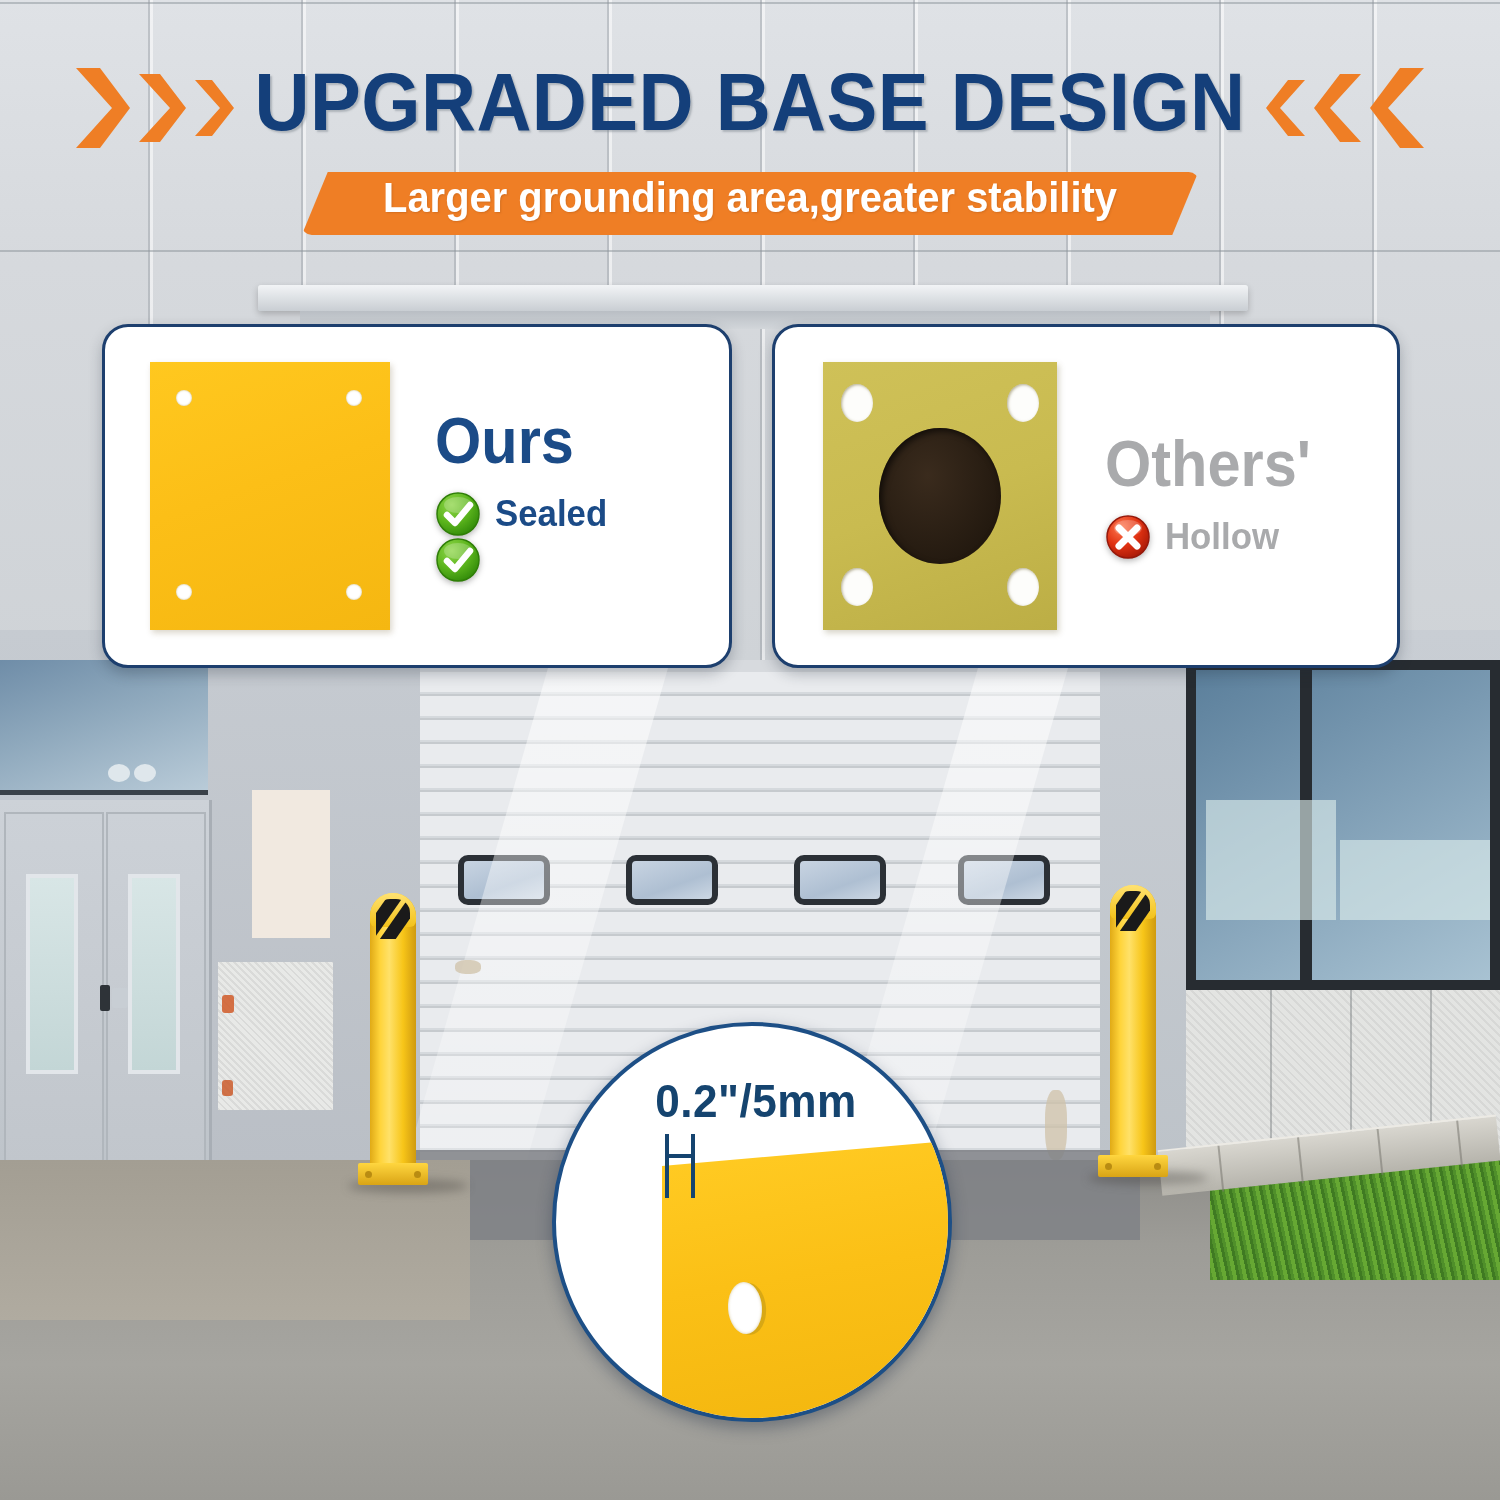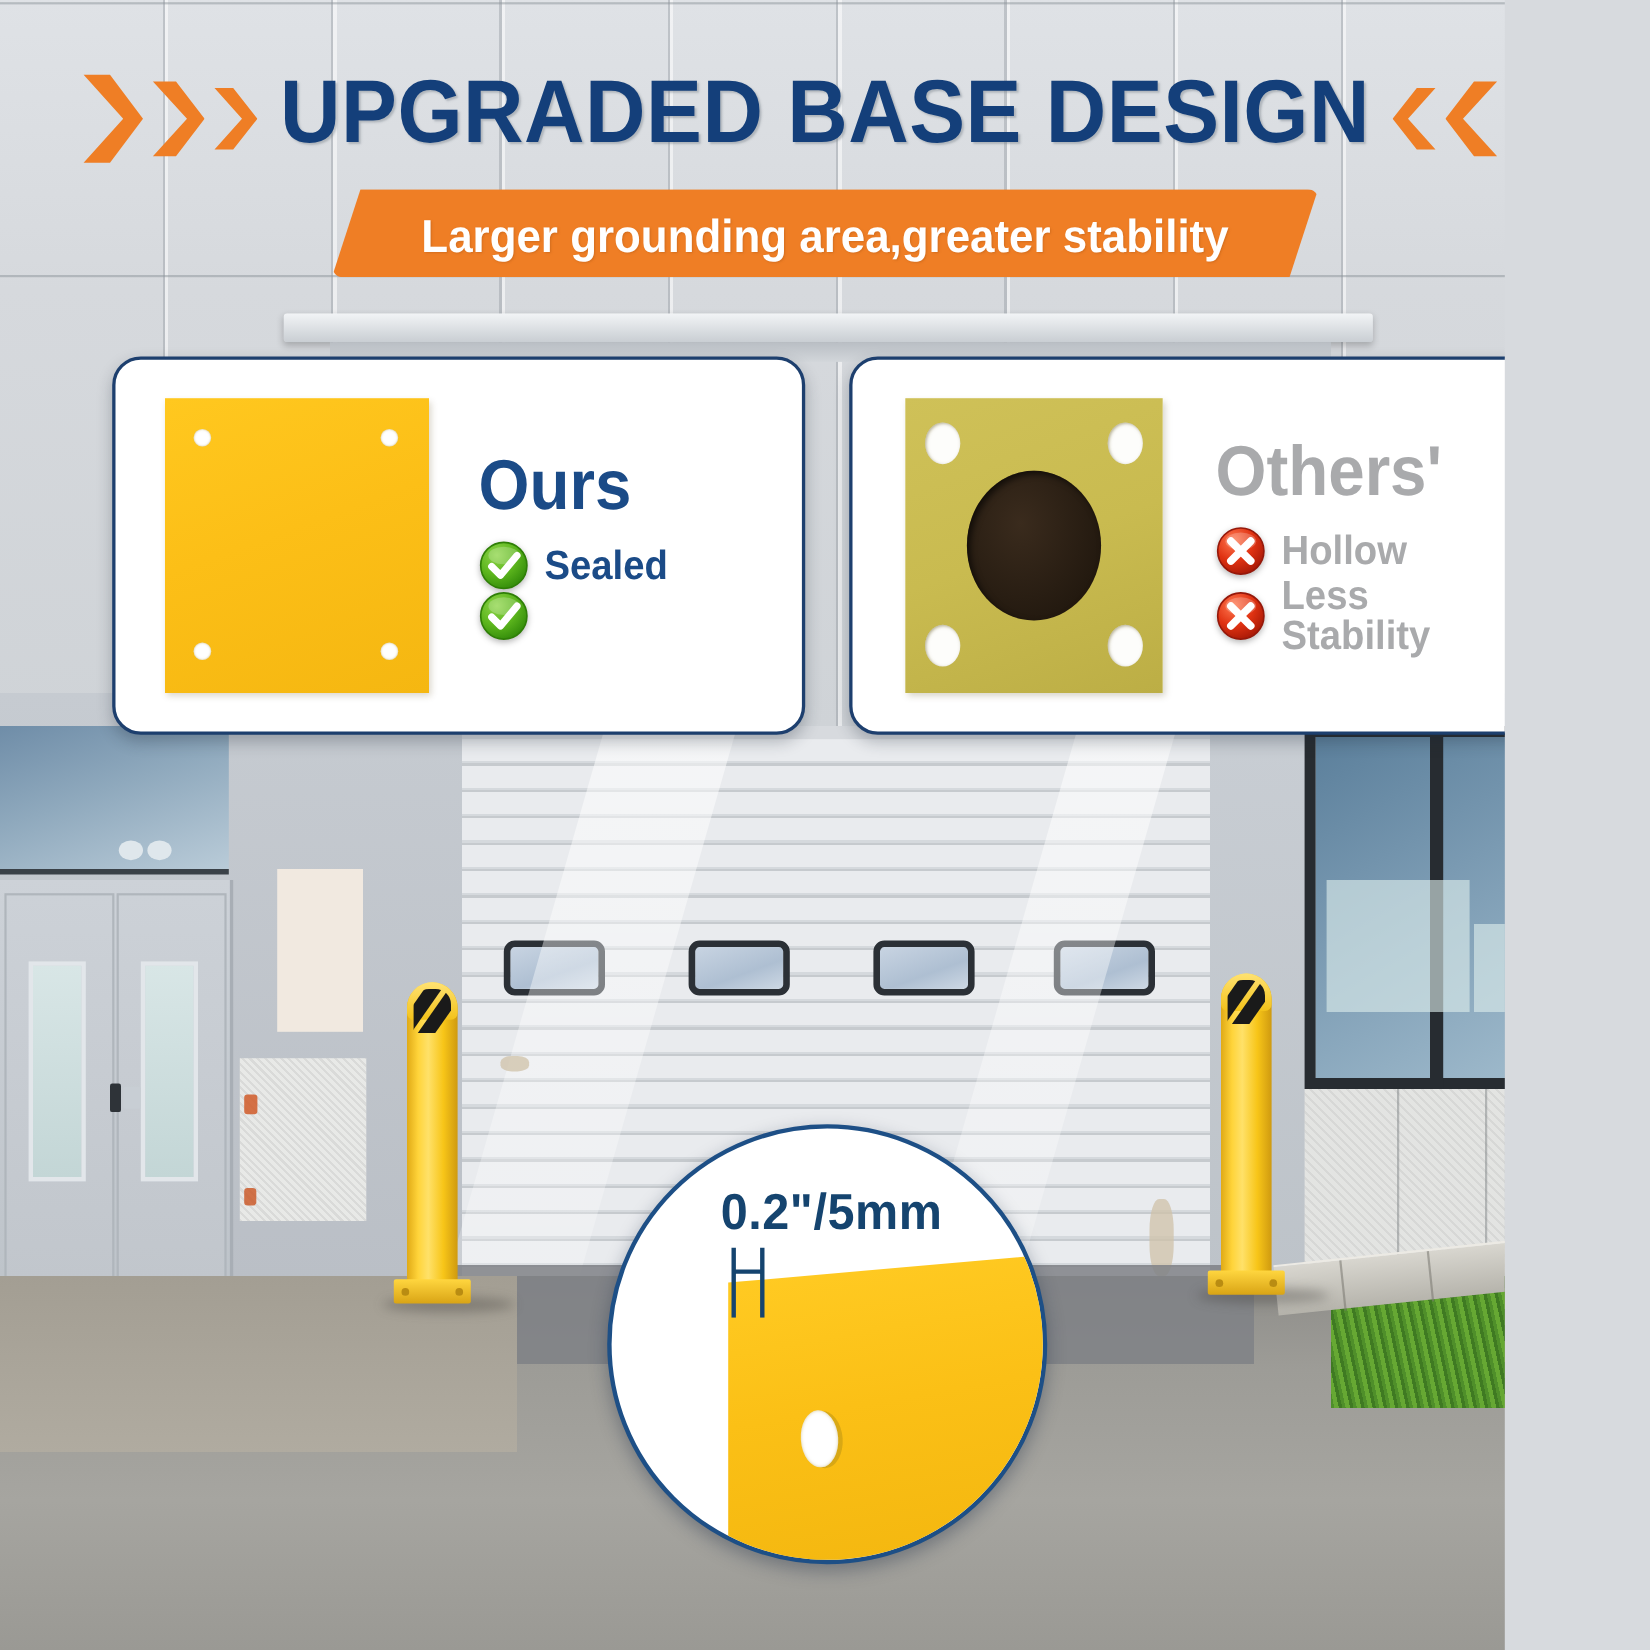--- a/index.html
+++ b/index.html
@@ -1,21 +1,21 @@
 <!DOCTYPE html>
 <html><head>
 <meta charset="utf-8">
 <style>
   * { margin:0; padding:0; box-sizing:border-box; }
   body {
     width:1500px; height:1500px; overflow:hidden;
     font-family:"Liberation Sans", sans-serif;
     background:#d7dade;
   }
-  .stage { position:relative; width:1368px; height:1500px; overflow:hidden; }
+  .stage { position:relative; width:1500px; height:1500px; overflow:hidden; }
 
   
   .photo { position:absolute; inset:0; overflow:hidden; }
 
   
   .wall-top {
     position:absolute; left:0; top:0; width:1500px; height:660px;
     background:
       linear-gradient(180deg,#dfe2e6 0%,#d6d9dd 40%,#cfd3d7 100%);
   }
@@ -224,21 +224,21 @@
     position:absolute; left:0; top:62px; width:1500px; text-align:center;
     font-size:81px; font-weight:bold; color:#143f7a;
     letter-spacing:0.5px; line-height:1;
     font-family:"Liberation Sans", sans-serif;
     transform:scaleX(0.94); transform-origin:center;
     text-shadow:2px 2px 2px rgba(120,128,138,0.45);
   }
   .subbanner {
     position:absolute; left:50%; top:172px; transform:translateX(-50%);
     background:#ef7e25;
-    padding:19px 62px 13px 62px;
+    padding:2px 62px 13px 62px;
     border-radius:10px;
     clip-path:polygon(26px 0, 100% 0, calc(100% - 26px) 100%, 0 100%);
   }
   .subbanner span {
     display:block; font-size:42px; color:#ffffff; font-weight:600;
     transform:scaleX(0.95); transform-origin:center; white-space:nowrap;
     text-shadow:1px 1px 2px rgba(160,80,20,0.35);
   }
 
   
@@ -521,33 +521,20 @@
               </radialGradient>
             </defs>
             <circle cx="23" cy="23" r="21" fill="url(#rx)" stroke="#96180a" stroke-width="1.5"></circle>
             <ellipse cx="23" cy="14" rx="14" ry="8" fill="#ffffff" opacity="0.22"></ellipse>
             <path d="M14 14 L32 32 M32 14 L14 32" stroke="#ffffff" stroke-width="7" stroke-linecap="round"></path>
           </svg>
         </span>
         <span class="feat-label label-others">Hollow</span>
       </div>
 
-      <div class="feat">
-        <span class="badge">
-          <svg width="46" height="46" viewBox="0 0 46 46">
-            <circle cx="23" cy="23" r="21" fill="url(#rx)" stroke="#96180a" stroke-width="1.5"></circle>
-            <ellipse cx="23" cy="14" rx="14" ry="8" fill="#ffffff" opacity="0.22"></ellipse>
-            <path d="M14 14 L32 32 M32 14 L14 32" stroke="#ffffff" stroke-width="7" stroke-linecap="round"></path>
-          </svg>
-        </span>
-        <span style="display:flex; flex-direction:column;">
-          <span class="feat-label label-others">Less</span>
-          <span class="feat-label label-others">Stability</span>
-        </span>
-      </div>
     </div>
   </div>
 
   <div class="magnifier">
     <div class="mag-plate"></div>
     <div class="mag-hole"></div>
     <div class="dim-bracket">
       <svg width="46" height="64" viewBox="0 0 46 64">
         <path d="M4 2 L4 62 M30 2 L30 62 M4 22 L30 22" stroke="#15446f" stroke-width="4" fill="none" stroke-linecap="square"></path>
       </svg>

